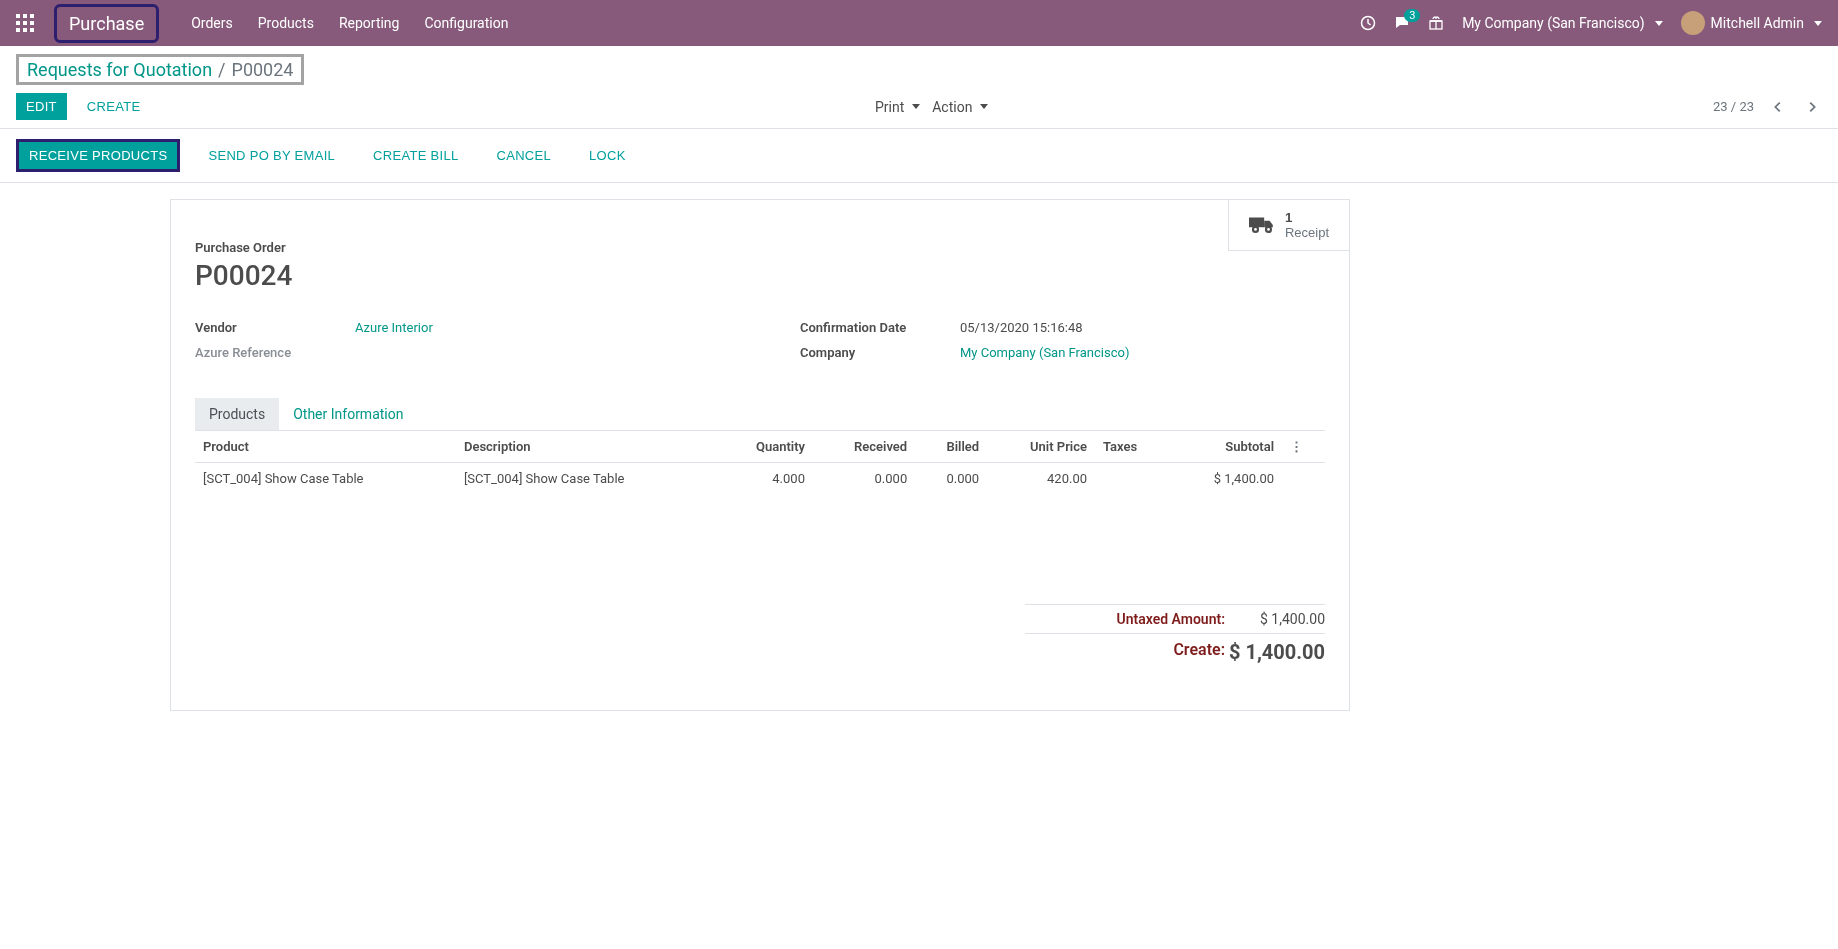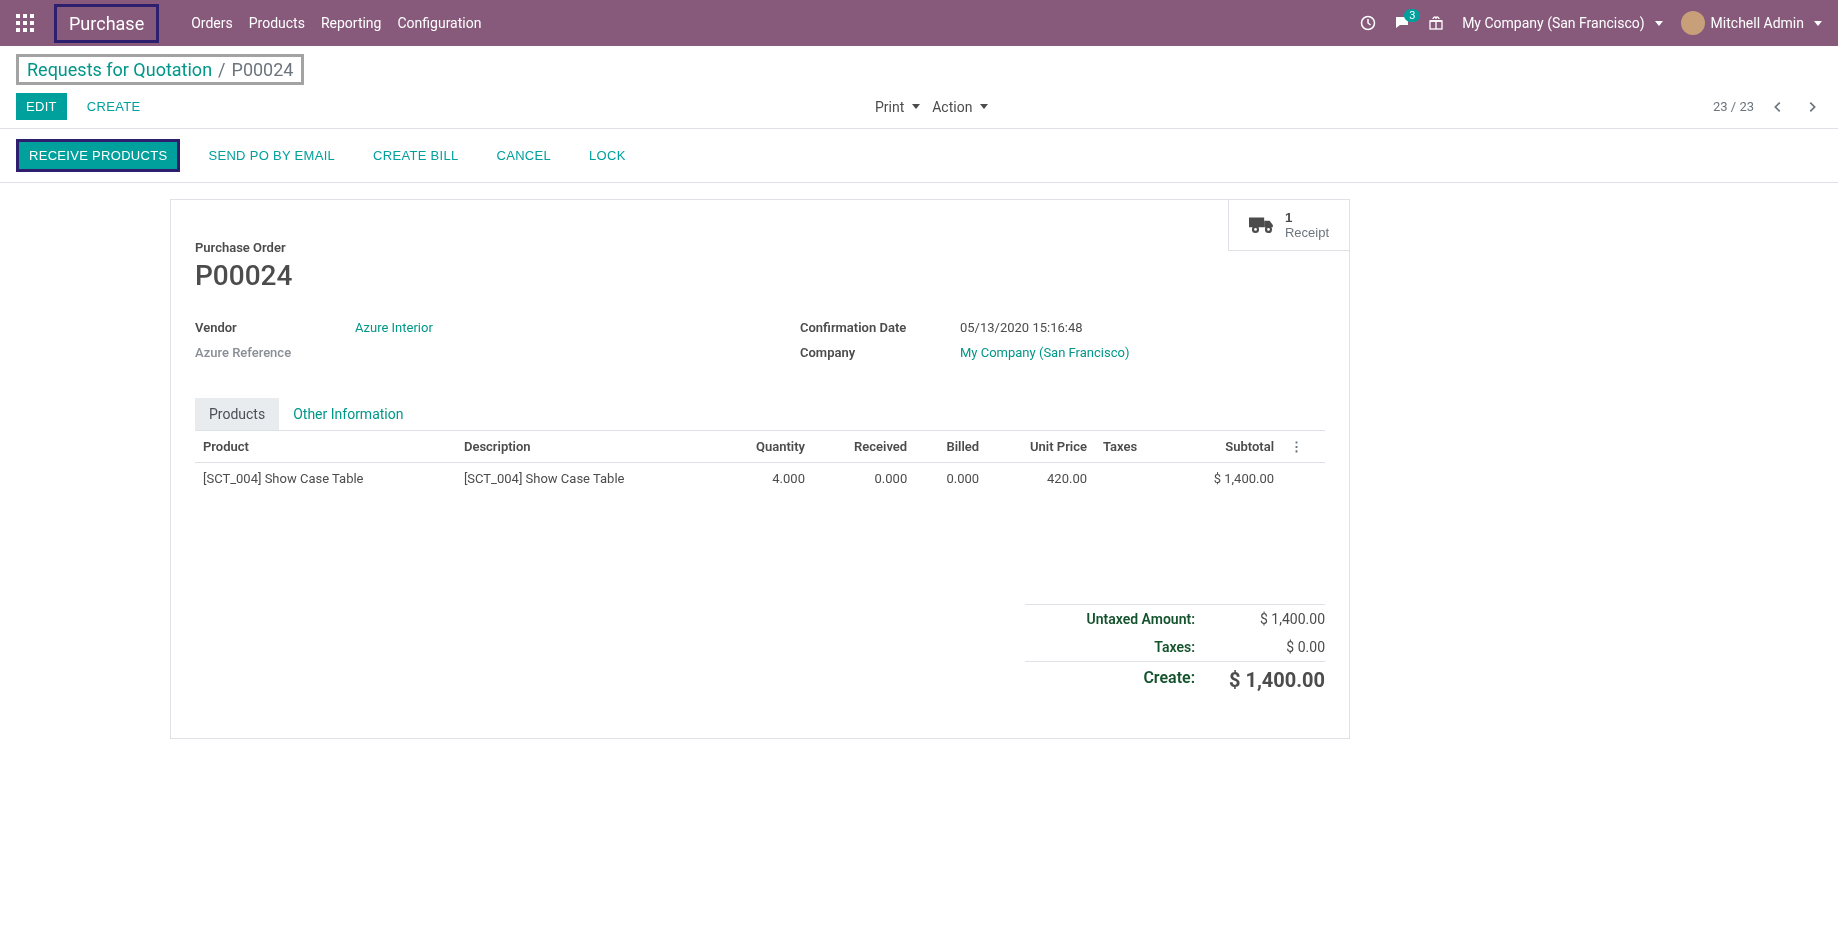--- a/index.html
+++ b/index.html
@@ -3,22 +3,22 @@
 <meta charset="utf-8">
 <style>
 * { box-sizing: border-box; margin: 0; padding: 0; }
 body { font-family: -apple-system, BlinkMacSystemFont, "Segoe UI", Roboto, Helvetica, Arial, sans-serif; font-size: 13px; color: #4c4c4c; background: #fff; }
 
 
 .navbar { background: #875A7B; color: #fff; height: 46px; display: flex; align-items: center; padding: 0 16px; justify-content: space-between; }
 .nav-left { display: flex; align-items: center; gap: 0; }
 .apps-grid { width: 18px; height: 18px; display: inline-block; margin-right: 20px; cursor: pointer; }
 .apps-grid svg { display:block; }
-.brand { font-size: 18px; color: #fff; padding: 6px 12px; border: 3px solid #2e1f6e; border-radius: 0; margin-right: 30px; font-weight: 400; }
-.nav-menu { display: flex; gap: 12px; }
+.brand { font-size: 18px; color: #fff; padding: 6px 12px; border: 3px solid #2e1f6e; border-radius: 6px; margin-right: 30px; font-weight: 400; }
+.nav-menu { display: flex; gap: 21px; }
 .nav-menu a { color: #fff; text-decoration: none; font-size: 14px; padding: 4px 2px; cursor:pointer; }
 .nav-right { display:flex; align-items:center; gap:18px; color:#fff; }
 .nav-right .icon { width:16px; height:16px; display:inline-flex; align-items:center; color:#fff; cursor:pointer; position:relative; }
 .nav-right .chat-badge { background:#00a09d; color:#fff; border-radius:8px; font-size:11px; padding:0 5px; position:absolute; top:-6px; left:10px; }
 .company-switch, .user-menu { display:flex; align-items:center; gap:6px; cursor:pointer; font-size:14px;}
 .avatar { width:24px; height:24px; border-radius:50%; background:#c7a07a; display:inline-block; }
 
 
 .control-panel { border-bottom: 1px solid #dee2e6; padding: 0 16px 8px 16px; background:#fff;}
 .breadcrumb-wrap { display:inline-block; border:3px solid #a3a3a3; padding:2px 8px; margin-top:8px;}
@@ -83,21 +83,21 @@
 table.lines { width:100%; border-collapse:collapse;}
 table.lines th { text-align:left; padding:8px; font-weight:600; font-size:13px; border-bottom:1px solid #dee2e6;}
 table.lines th.num, table.lines td.num { text-align:right;}
 table.lines td { padding:8px; font-size:13px; }
 .kebab{ text-align:center; color:#6c757d; cursor:pointer;}
 
 
 .totals { margin-top:110px; margin-left:auto; width:300px; }
 .totals-row { display:flex; justify-content:space-between; padding:6px 0; font-size:14px;}
 .totals-row.border-top { border-top:1px solid #dee2e6;}
-.totals-row .tl { color:#14532d; font-weight:600; text-align:right; flex:1; margin-right:30px;}
+.totals-row .tl { color:#7f1d1d; font-weight:600; text-align:right; flex:1; }
 .totals-row .tv { min-width:100px; text-align:right;}
 .totals-row.total .tl { font-size:16px;}
 .totals-row.total .tv { font-size:20px; font-weight:700;}
 
 .caret-down::after{content:''; display:inline-block; margin-left:4px; border-left:4px solid transparent; border-right:4px solid transparent; border-top:5px solid currentColor; vertical-align:middle;}
 </style>
 </head>
 <body>
 
 <div class="navbar">
@@ -280,24 +280,20 @@
             <td></td>
           </tr>
         </tbody>
       </table>
 
       <div class="totals">
         <div class="totals-row border-top">
           <span class="tl">Untaxed Amount:</span>
           <span class="tv">$ 1,400.00</span>
         </div>
-        <div class="totals-row">
-          <span class="tl">Taxes:</span>
-          <span class="tv">$ 0.00</span>
-        </div>
         <div class="totals-row total border-top">
           <span class="tl">Create:</span>
           <span class="tv">$ 1,400.00</span>
         </div>
       </div>
     </div>
   </div>
 </div>
 
 </body></html>

